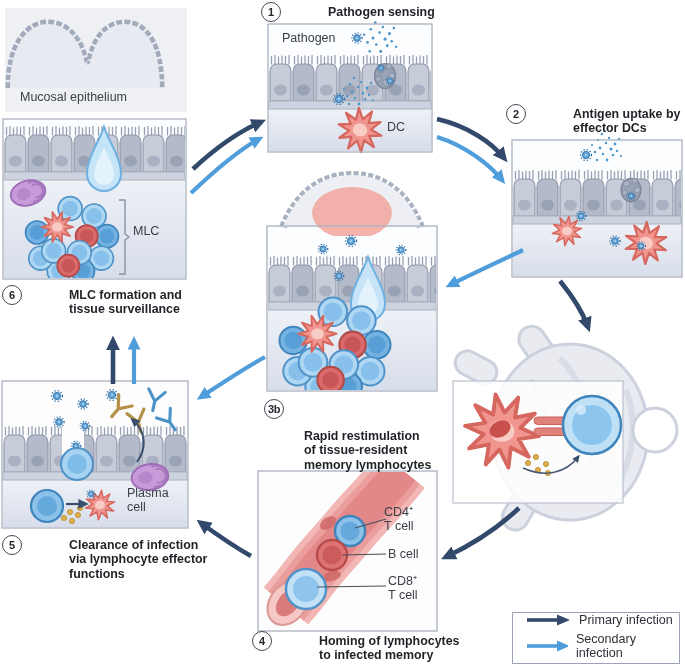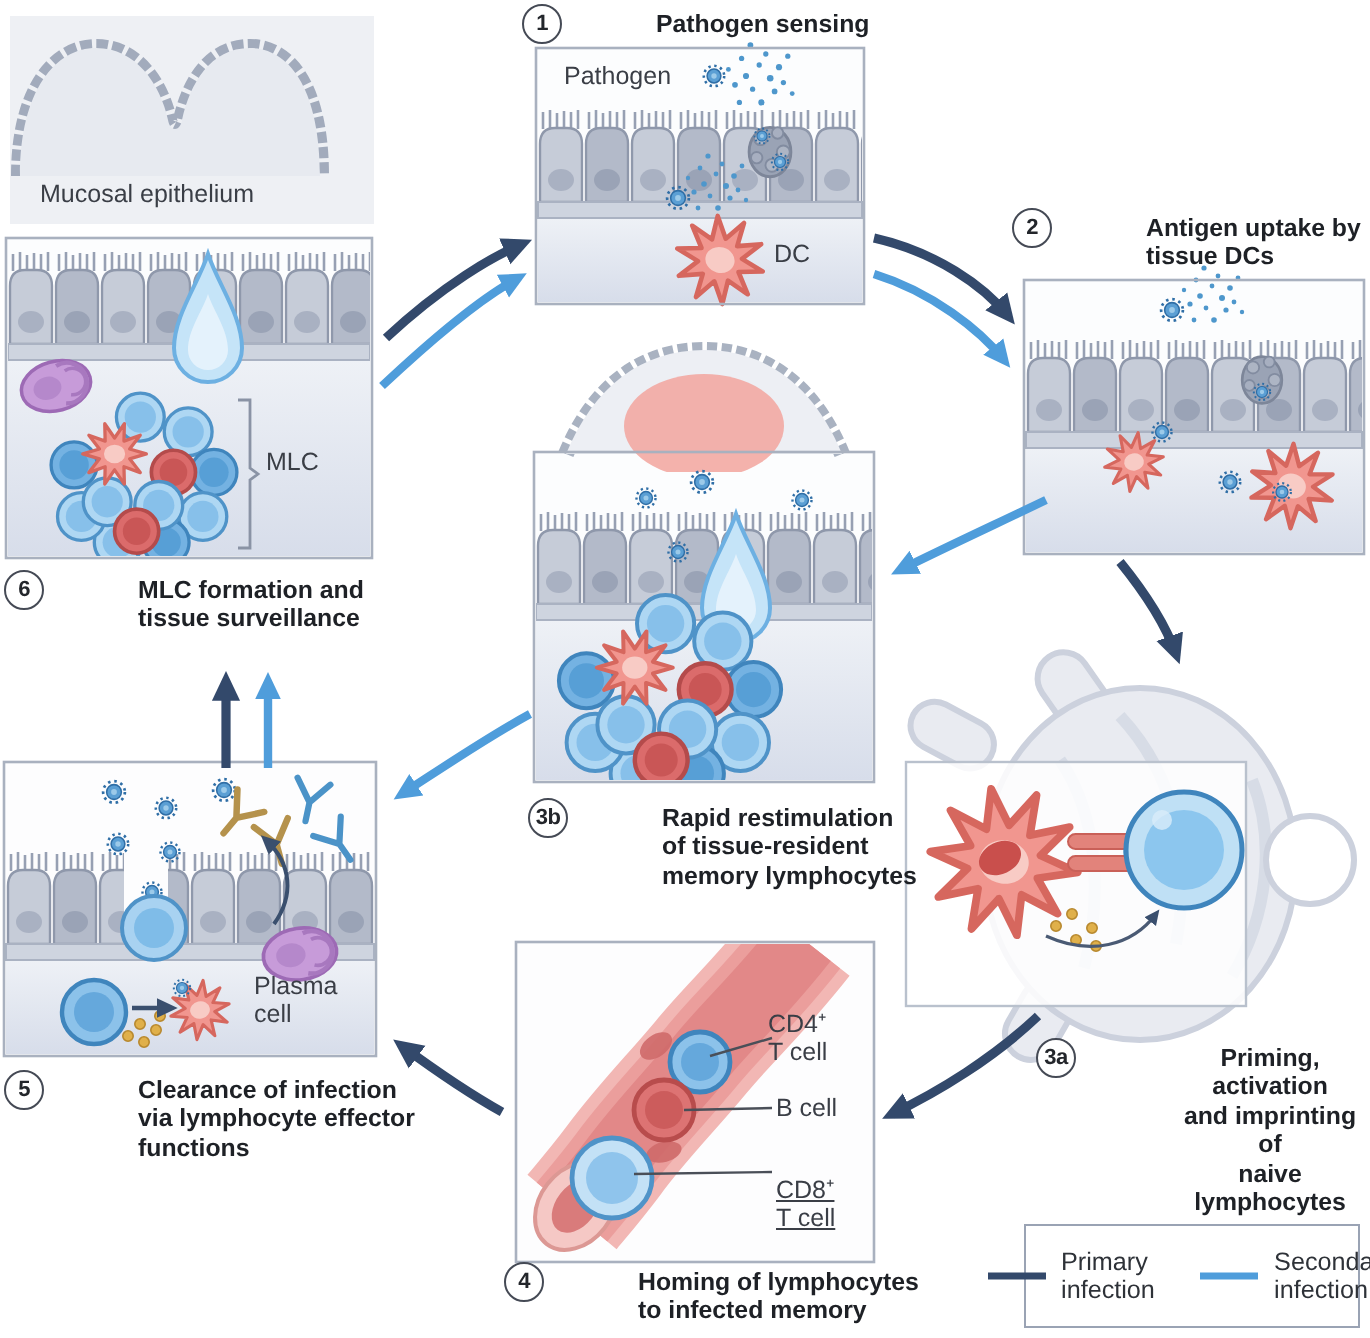--- a/index.html
+++ b/index.html
@@ -6,21 +6,21 @@
   .canvas{position:relative;width:685px;height:669px;background:#fff;font-family:"Liberation Sans",sans-serif;overflow:hidden;}
   .art{position:absolute;left:0;top:0;}
   .lbl{position:absolute;font-size:12.5px;color:#3a3e46;line-height:14px;}
   .cap{position:absolute;display:flex;gap:7px;color:#1e2126;font-weight:700;font-size:12.4px;line-height:14.5px;}
   .badge{flex:0 0 auto;width:20px;height:20px;border:1.4px solid #454a55;border-radius:50%;background:#fff;
          display:flex;align-items:center;justify-content:center;font-size:11px;font-weight:700;
          letter-spacing:-0.3px;color:#23262b;box-sizing:border-box;}
   .cap .lines{padding-top:2.5px;margin-left:40px;}
   .cap .lines.center{text-align:center;}
   .legend{position:absolute;left:512px;top:612px;width:168px;height:52px;border:1.5px solid #9aa3b4;
-          background:#fff;box-sizing:border-box;display:flex;flex-direction:row;justify-content:center;
+          background:#fff;box-sizing:border-box;display:flex;flex-direction:column;
           gap:5px;padding-left:12px;}
   .legrow{display:flex;align-items:center;gap:8px;font-size:12.6px;color:#2e3238;}
 </style>
 </head>
 <body>
 
 <div class="canvas">
 
 <svg class="art" width="685" height="669" viewBox="0 0 685 669">
   <defs>
@@ -352,69 +352,61 @@
       </div>
 </div>
 
 <div class="lbl" style="left:282px;top:31px;">Pathogen</div>
 <div class="lbl" style="left:387px;top:120px;">DC</div>
 
 <div class="cap" style="left:506px;top:104px;">
   <span class="badge">2</span>
   <div class="lines">
     <div>Antigen uptake by</div>
-        <div>tissue DCs</div>
+        <div>effector DCs</div>
   </div>
 </div>
 
 <div class="lbl" style="left:133px;top:224px;">MLC</div>
 
 <div class="cap" style="left:2px;top:285px;">
   <span class="badge">6</span>
   <div class="lines">
     <div>MLC formation and</div>
         <div>tissue surveillance</div>
   </div>
 </div>
 
-<div class="cap" style="left:264px;top:399px;">
+<div class="cap" style="left:264px;top:399px;flex-direction:column;">
   <span class="badge">3b</span>
   <div class="lines">
     <div>Rapid restimulation</div>
         <div>of tissue-resident</div>
         <div>memory lymphocytes</div>
   </div>
 </div>
 
-<div class="cap" style="left:518px;top:519px;">
-  <span class="badge">3a</span>
-  <div class="lines center">
-    <div>Priming, activation</div>
-        <div>and imprinting of</div>
-        <div>naive lymphocytes</div>
-  </div>
-</div>
 
 <div class="lbl" style="left:127px;top:486px;width:56px;">Plasma cell</div>
 
 <div class="cap" style="left:2px;top:535px;">
   <span class="badge">5</span>
   <div class="lines">
     <div>Clearance of infection</div>
         <div>via lymphocyte effector</div>
         <div>functions</div>
   </div>
 </div>
 
 <div class="lbl" style="left:384px;top:505px;">
   <div>CD4⁺</div>
   <div>T cell</div>
 </div>
 <div class="lbl" style="left:388px;top:547px;">B cell</div>
-<div class="lbl" style="left:388px;top:588px;text-decoration:underline;">
+<div class="lbl" style="left:388px;top:574px;">
   <div>CD8⁺</div>
   <div>T cell</div>
 </div>
 
 <div class="cap" style="left:252px;top:631px;">
   <span class="badge">4</span>
   <div class="lines">
     <div>Homing of lymphocytes</div>
         <div>to infected memory</div>
   </div>

